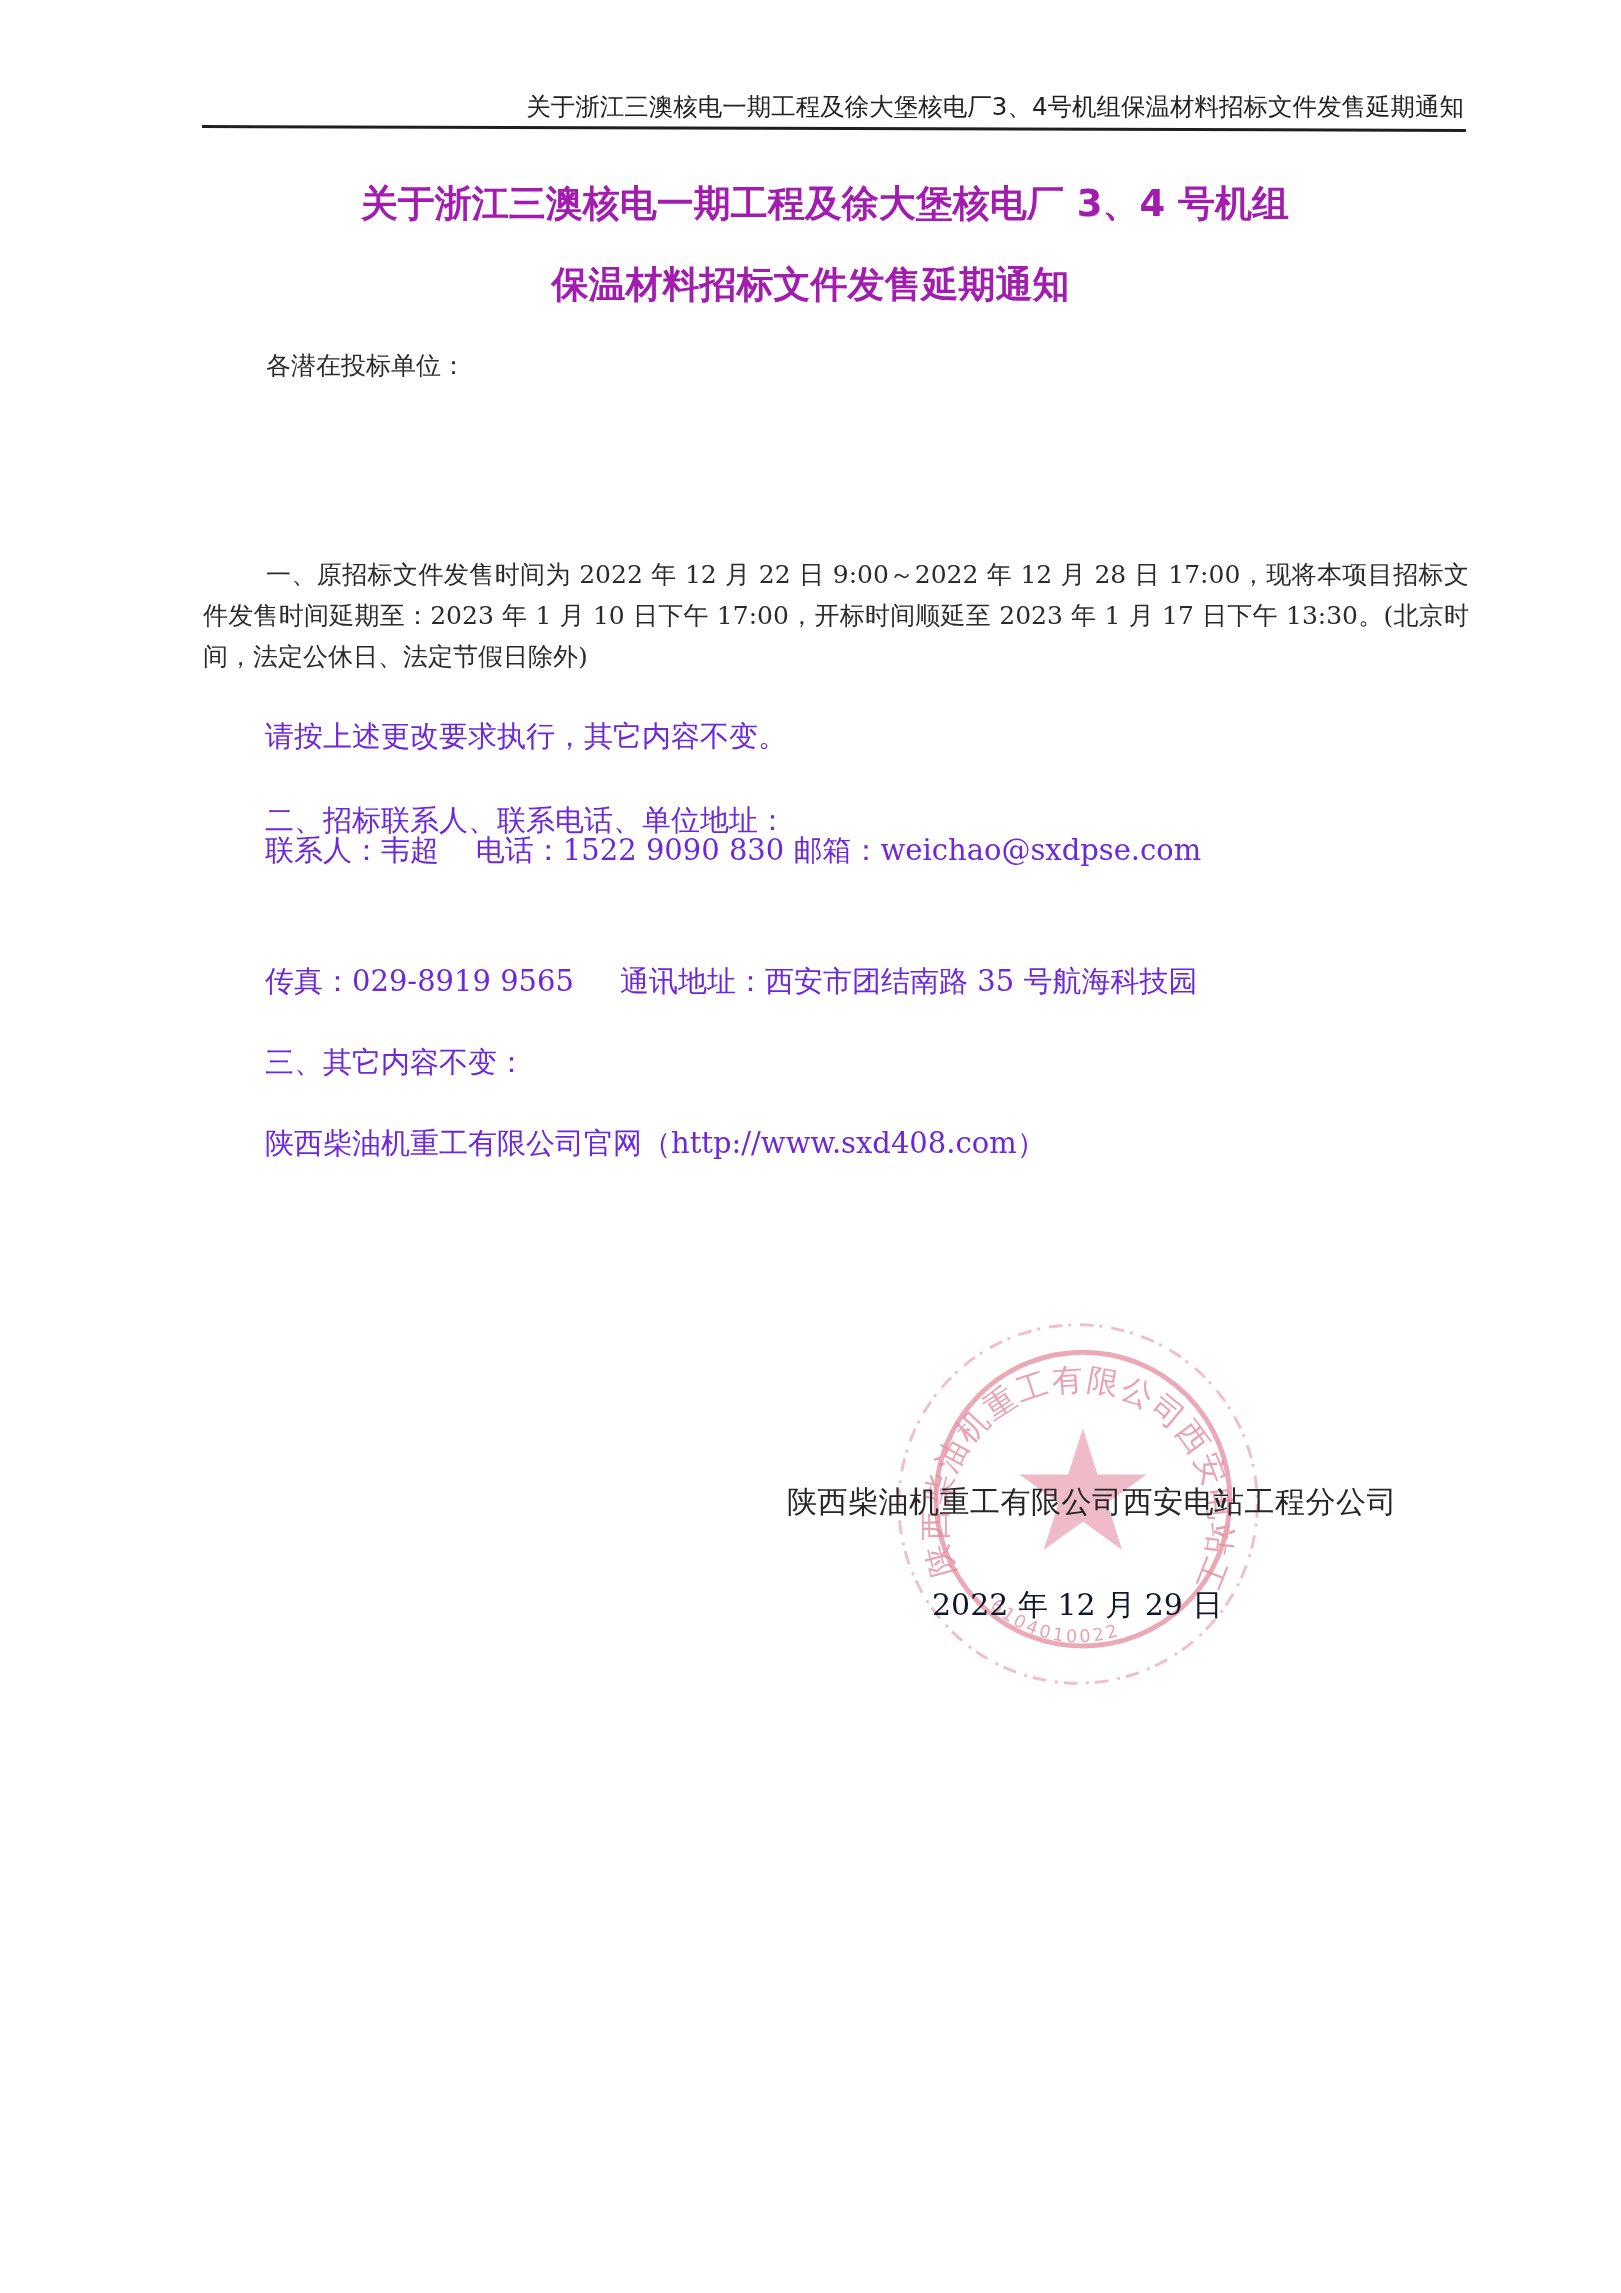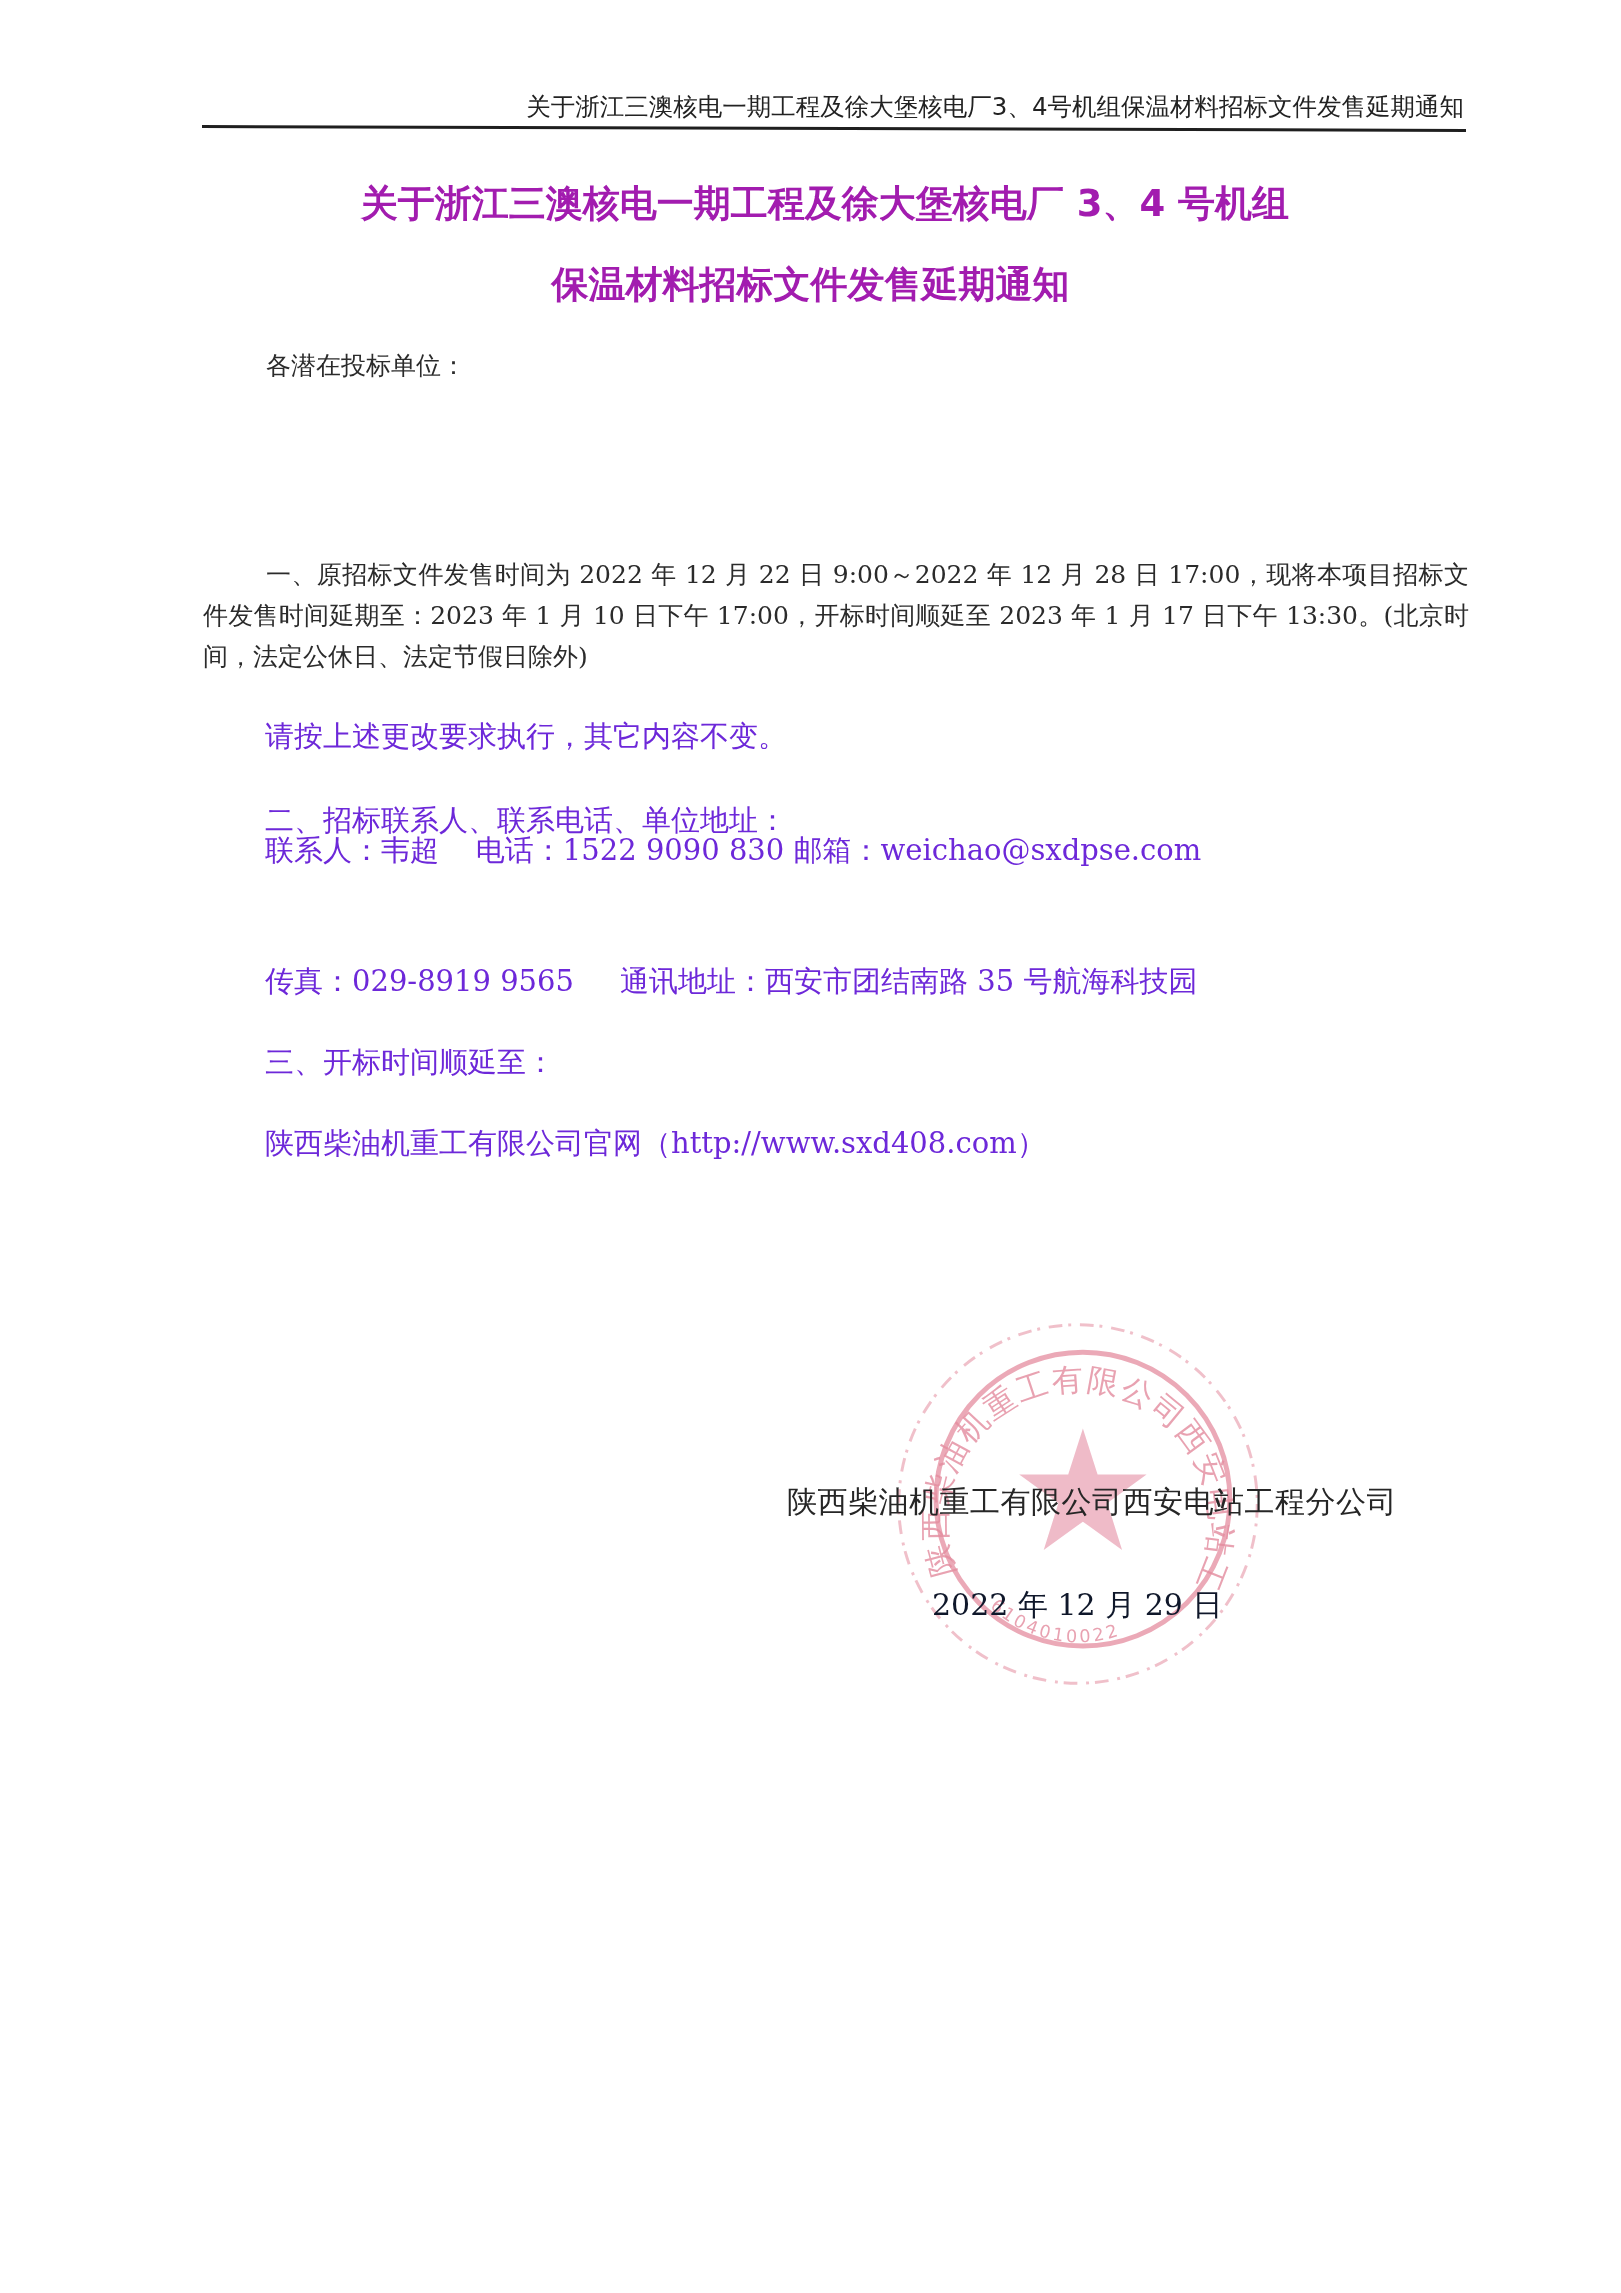--- a/index.html
+++ b/index.html
@@ -73,21 +73,21 @@
   <div class="body-text indent" style="top:554px;">一、原招标文件发售时间为 2022 年 12 月 22 日 9:00～2022 年 12 月 28 日 17:00，现将本项目招标文件发售时间延期至：2023 年 1 月 10 日下午 17:00，开标时间顺延至 2023 年 1 月 17 日下午 13:30。(北京时间，法定公休日、法定节假日除外)</div>
 
   <div class="line" style="top:716px;">请按上述更改要求执行，其它内容不变。</div>
 
   <div class="line" style="top:800px;">二、招标联系人、联系电话、单位地址：</div>
 
   <div class="line" style="top:830px;">联系人：韦超    电话：1522 9090 830 邮箱：weichao@sxdpse.com</div>
 
   <div class="line" style="top:961px;">传真：029-8919 9565     通讯地址：西安市团结南路 35 号航海科技园</div>
 
-  <div class="line" style="top:1042px;">三、开标时间顺延至：</div>
+  <div class="line" style="top:1042px;">三、其它内容不变：</div>
 
   <div class="line" style="top:1123px;">陕西柴油机重工有限公司官网（http://www.sxd408.com）</div>
 
   <svg class="seal" viewBox="0 0 390 390">
     <defs>
       <path id="sealArc" d="M 70 265 A 135 135 0 1 1 320 265" fill="none"></path>
       <path id="sealCodeArc" d="M 105 300 A 130 130 0 0 0 285 300" fill="none"></path>
     </defs>
     <circle cx="195" cy="195" r="183" fill="none" stroke="#d9607a" stroke-width="3" stroke-dasharray="14 6 3 9" opacity="0.55"></circle>
     <circle cx="200" cy="190" r="150" fill="none" stroke="#d9607a" stroke-width="5" opacity="0.75"></circle>

